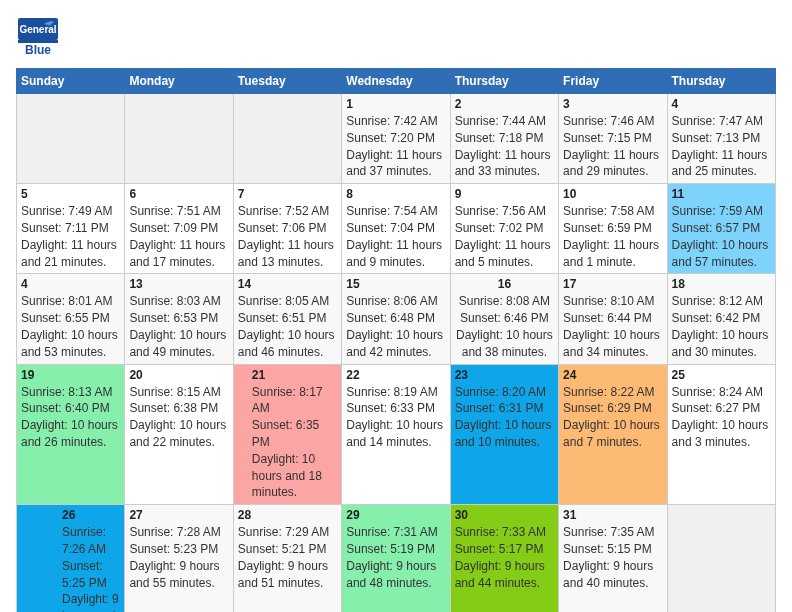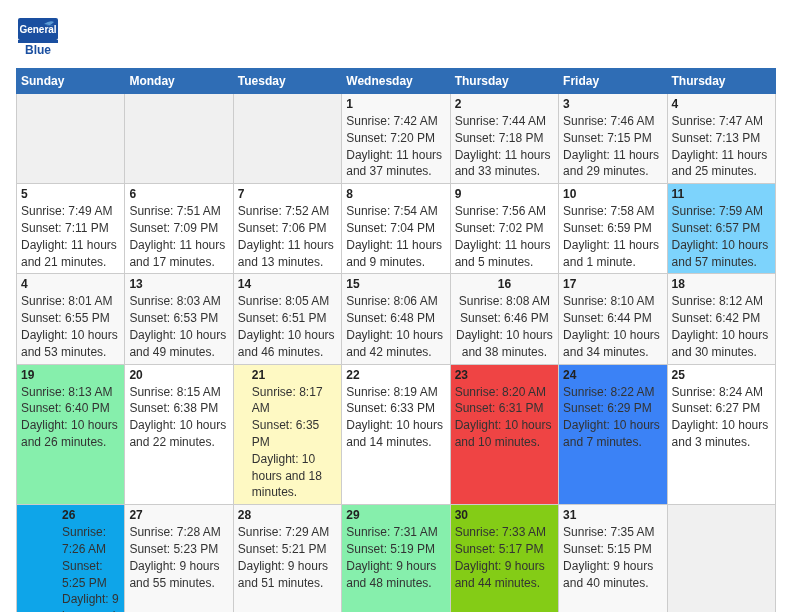--- a/index.html
+++ b/index.html
@@ -202,33 +202,33 @@
       </tr>
       <tr>
         <td style="background: #86efac;">
           <span class="day-num">19</span>
           <div class="day-info">Sunrise: 8:13 AM<br>Sunset: 6:40 PM<br>Daylight: 10 hours and 26 minutes.</div>
         </td>
         <td style="background: rgb(255, 255, 255);">
           <span class="day-num">20</span>
           <div class="day-info">Sunrise: 8:15 AM<br>Sunset: 6:38 PM<br>Daylight: 10 hours and 22 minutes.</div>
         </td>
-        <td style="background: #fef9c3; padding-left: 18px;">
+        <td style="background: #fca5a5; padding-left: 18px;">
           <span class="day-num">21</span>
           <div class="day-info">Sunrise: 8:17 AM<br>Sunset: 6:35 PM<br>Daylight: 10 hours and 18 minutes.</div>
         </td>
         <td style="background: rgb(255, 255, 255);">
           <span class="day-num">22</span>
           <div class="day-info">Sunrise: 8:19 AM<br>Sunset: 6:33 PM<br>Daylight: 10 hours and 14 minutes.</div>
         </td>
-        <td style="background: #ef4444; margin-left: 16px;">
+        <td style="background: #0ea5e9; margin-left: 16px;">
           <span class="day-num">23</span>
           <div class="day-info">Sunrise: 8:20 AM<br>Sunset: 6:31 PM<br>Daylight: 10 hours and 10 minutes.</div>
         </td>
-        <td style="background: #3b82f6; margin-top: 47px;">
+        <td style="background: #fdba74; margin-top: 47px;">
           <span class="day-num">24</span>
           <div class="day-info">Sunrise: 8:22 AM<br>Sunset: 6:29 PM<br>Daylight: 10 hours and 7 minutes.</div>
         </td>
         <td style="background: rgb(255, 255, 255); margin-top: 10px;">
           <span class="day-num">25</span>
           <div class="day-info">Sunrise: 8:24 AM<br>Sunset: 6:27 PM<br>Daylight: 10 hours and 3 minutes.</div>
         </td>
       </tr>
       <tr>
         <td style="background: #0ea5e9; padding-left: 45px;">

